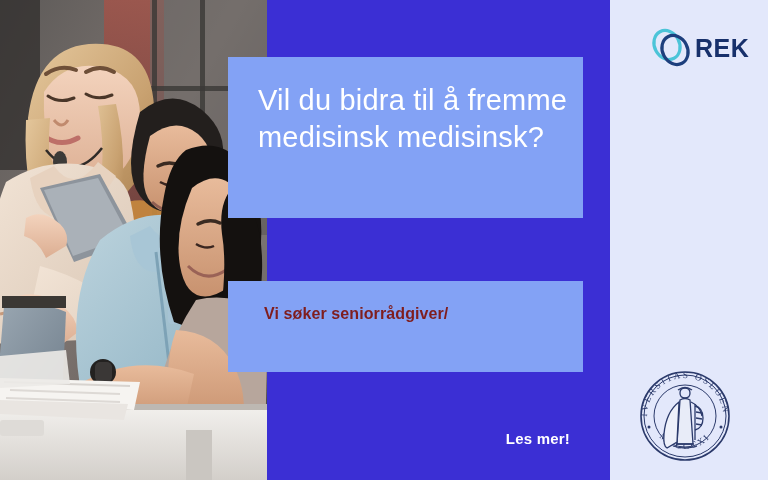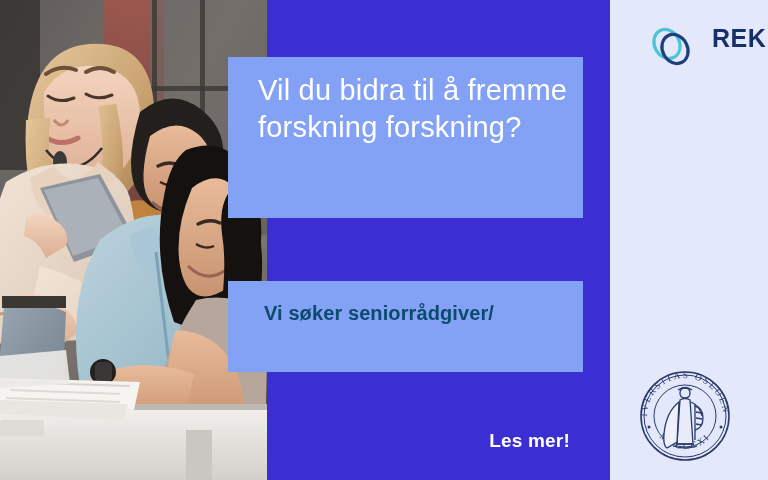--- a/index.html
+++ b/index.html
@@ -55,69 +55,70 @@
   .card {
     position: absolute;
     background: #83a2f5;
     box-sizing: border-box;
   }
   .card-headline {
     left: 228px;
     top: 57px;
     width: 355px;
     height: 161px;
-    padding: 15px 26px 0 30px;
+    padding: 25px 26px 0 30px;
   }
   .card-headline .line {
     color: #ffffff;
     font-size: 29px;
     line-height: 37px;
     font-weight: 400;
     letter-spacing: 0.2px;
     white-space: nowrap;
   }
   .card-role {
     left: 228px;
     top: 281px;
     width: 355px;
     height: 91px;
     padding: 17px 20px 0 36px;
   }
   .card-role .line {
-    color: #0c4a6e;
-    font-size: 20px;
+    color: #7f1d1d;
+    font-size: 16px;
     line-height: 31px;
     font-weight: 700;
     letter-spacing: 0.1px;
     white-space: nowrap;
   }
 
   
   .cta {
     position: absolute;
     left: 440px;
     top: 430px;
     width: 130px;
     text-align: right;
     color: #ffffff;
-    font-size: 19px;
+    font-size: 15px;
     font-weight: 700;
     letter-spacing: 0.2px;
     cursor: pointer;
   }
 
   
   .rek-logo {
     position: absolute;
     left: 650px;
     top: 26px;
     width: 92px;
     height: 44px;
     display: flex;
-    gap: 20px;
+    align-items: center;
+    gap: 3px;
   }
   .rek-mark { width: 42px; height: 42px; flex: 0 0 auto; }
   .rek-word {
     color: #17306b;
     font-size: 25px;
     font-weight: 700;
     letter-spacing: 0.5px;
     line-height: 1;
   }
 
@@ -263,21 +264,21 @@
       <rect x="0" y="420" width="44" height="16" rx="3" fill="#dedbd7"></rect>
     </svg>
   </div>
 
   <div class="purple-field"></div>
 
   <div class="right-panel"></div>
 
   <div class="card card-headline">
     <div class="line">Vil du bidra til å fremme</div>
-    <div class="line">forskning forskning?</div>
+    <div class="line">medisinsk medisinsk?</div>
   </div>
 
   <div class="card card-role">
     <div class="line">Vi søker seniorrådgiver/</div>
   </div>
 
   <div class="cta">Les mer!</div>
 
   <div class="rek-logo">
     <span class="rek-mark">

